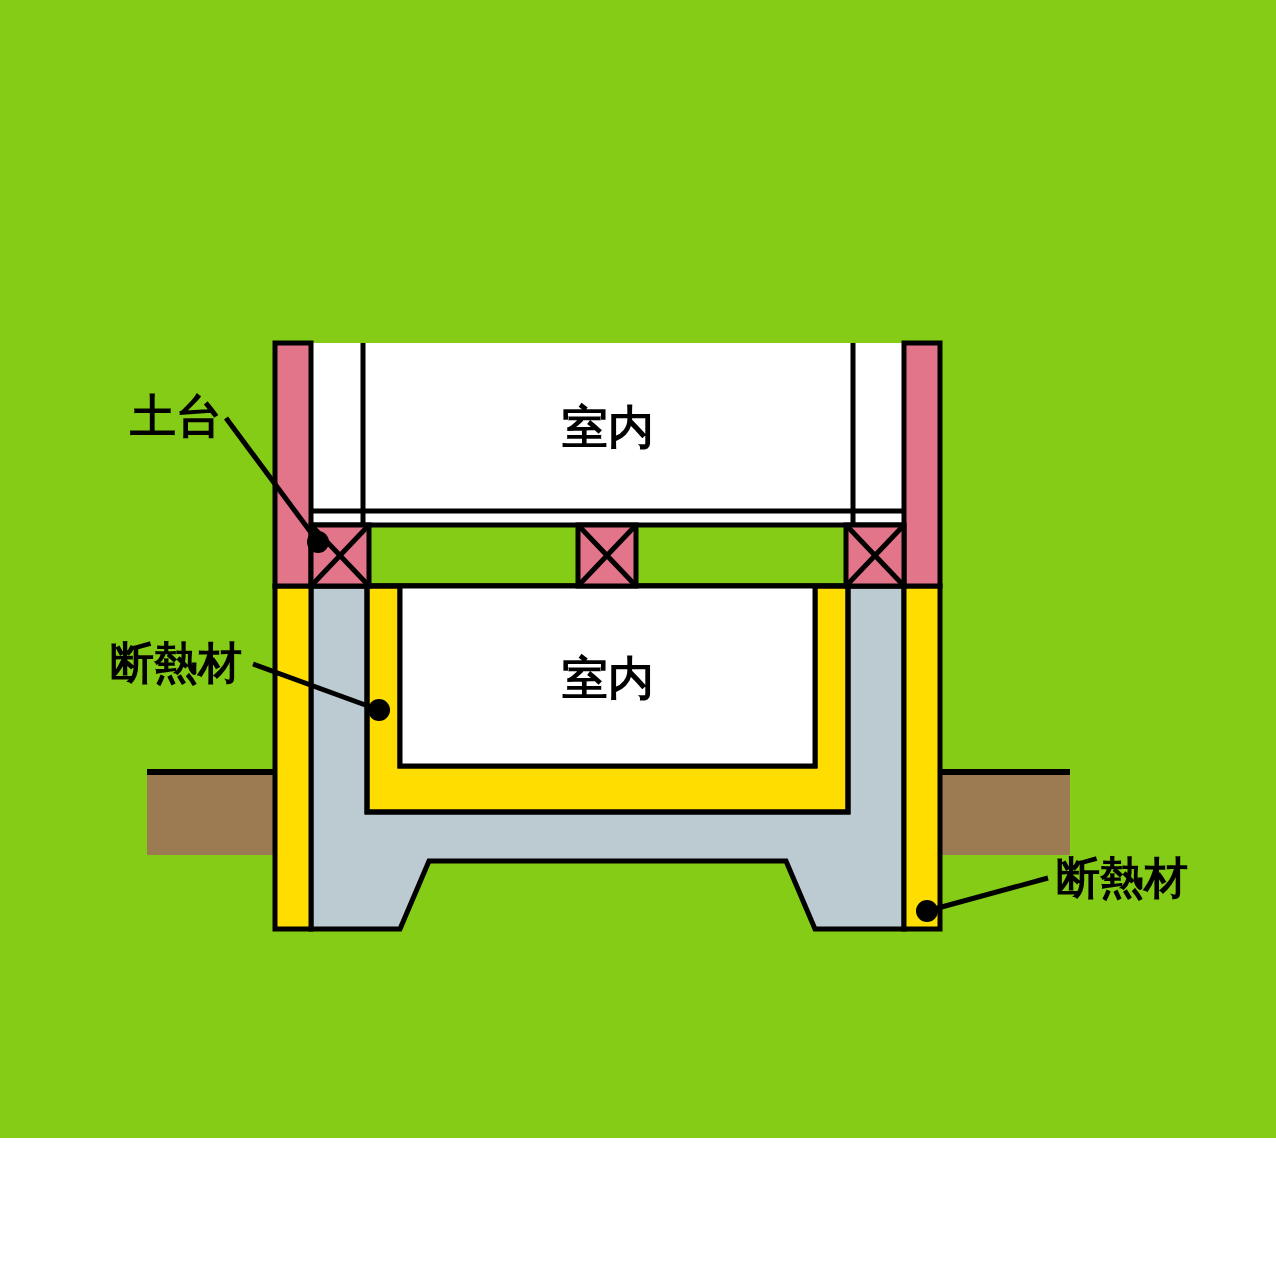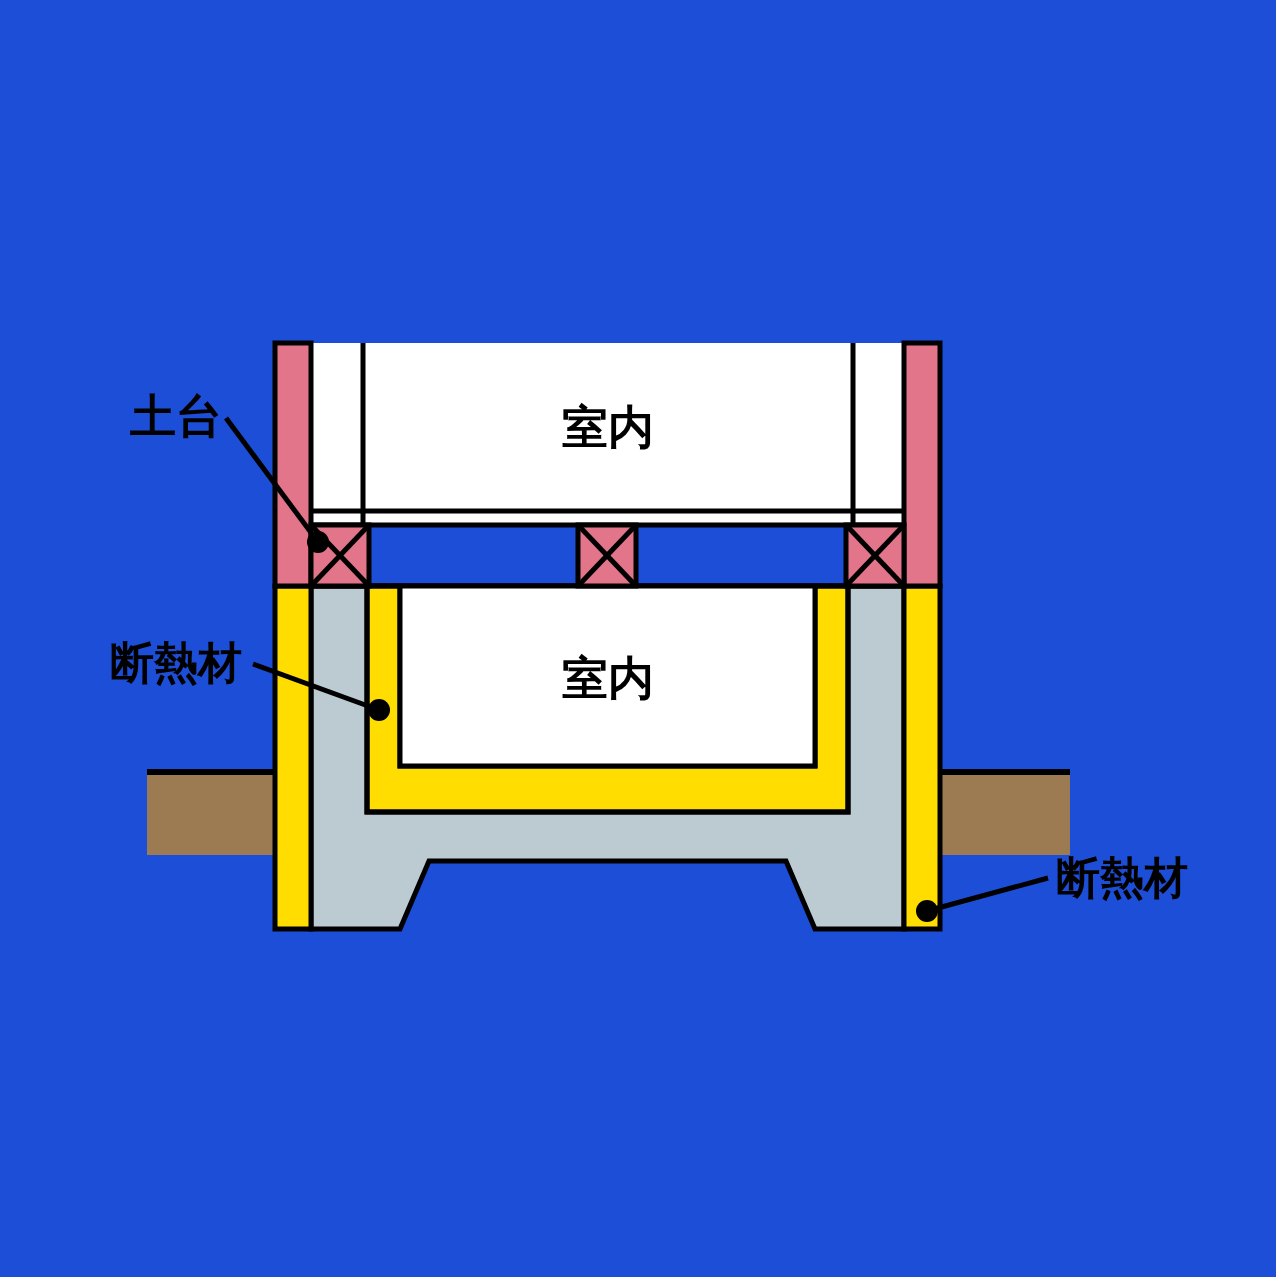--- a/index.html
+++ b/index.html
@@ -9,22 +9,22 @@
   }
   body {
     width: 1276px;
     height: 1277px;
     font-family: "DejaVu Sans", "Liberation Sans", sans-serif;
     overflow: hidden;
   }
   #diagram-root {
     position: relative;
     width: 1276px;
-    height: 1277px;
-    background: #1d4ed8;
+    height: 1138px;
+    background: #84cc16;
   }
   svg#cad {
     display: block;
     width: 1276px;
     height: 1277px;
   }
   .cad-label {
     font-family: "DejaVu Sans", "Liberation Sans", sans-serif;
     font-weight: 700;
     fill: #000000;

